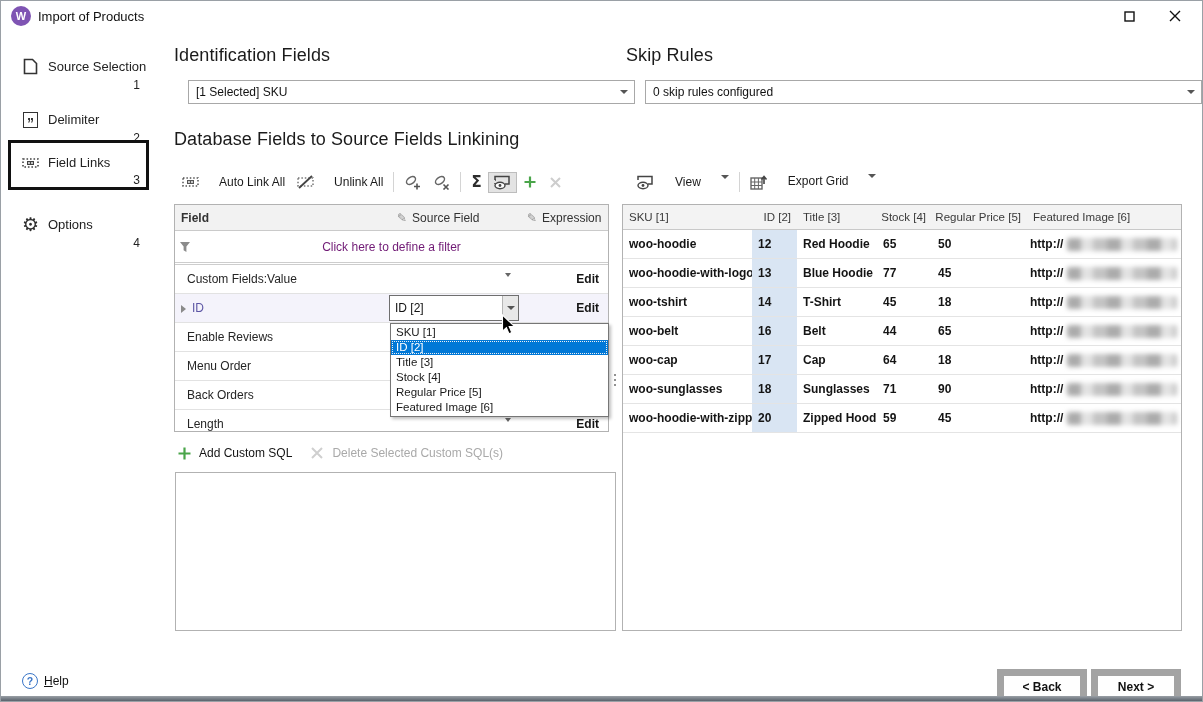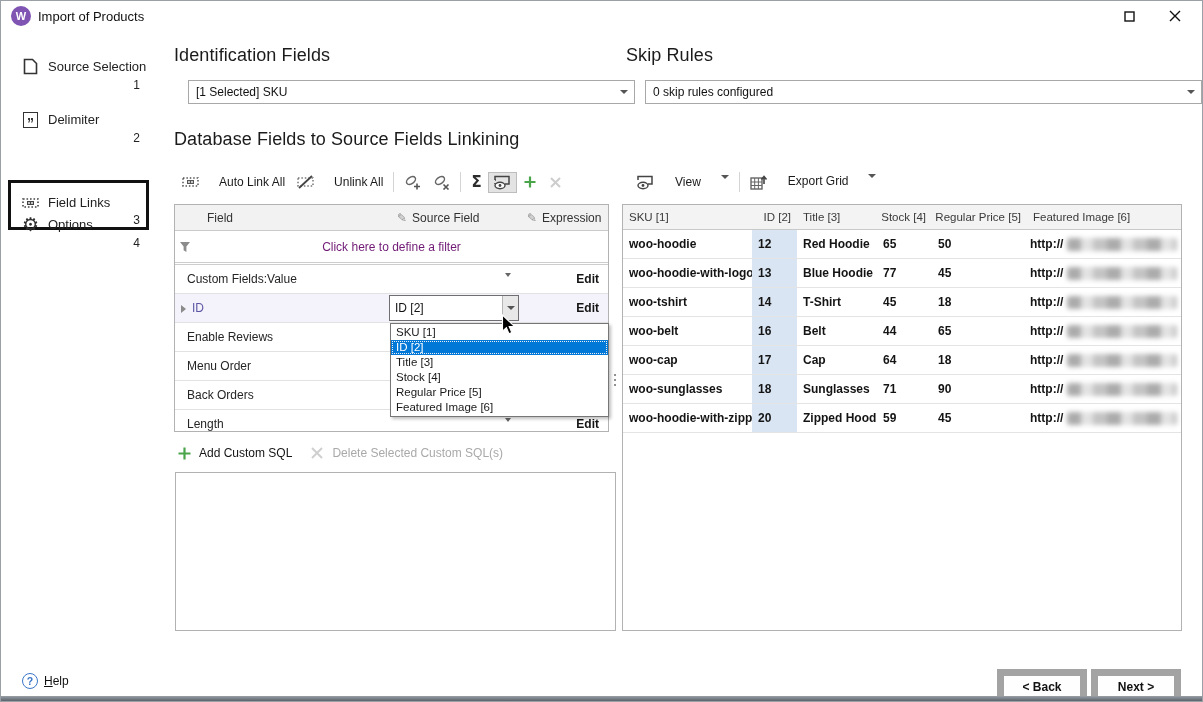--- a/index.html
+++ b/index.html
@@ -14,21 +14,21 @@
   
   .titlebar { position:absolute; left:0; top:0; right:0; height:30px; background:#fff; }
   .app-icon { position:absolute; left:10px; top:5px; width:20px; height:20px; border-radius:50%;
     background:#7f54b3; color:#fff; font-size:11px; font-weight:bold; display:flex; align-items:center; justify-content:center; }
   .win-title { position:absolute; left:37px; top:8px; font-size:13px; color:#111; }
   .win-btn { position:absolute; top:0; width:44px; height:30px; display:flex; align-items:center; justify-content:center; }
   .btn-max { left:1106px; } .btn-close { left:1152px; }
 
   
   .step { position:absolute; left:7px; width:141px; height:50px; border:3px solid transparent; }
-  .step.selected { border-color:#111;margin-top:40px; }
+  .step.selected { border-color:#111; }
   .step-main { display:flex; align-items:center; gap:9px; padding:10px 0 0 11px; }
   .step.selected .step-main { padding-top:11px; }
   .step-label { font-size:13px; color:#222; white-space:nowrap; }
   .step-num { position:absolute; right:6px; top:30px; font-size:12px; color:#222; }
   .step-ico { width:17px; height:17px; display:flex; align-items:center; justify-content:center; flex:0 0 17px; }
   .quote-box { width:15px; height:16px; border:1.6px solid #333; display:flex; align-items:center; justify-content:center;
     font-size:14px; font-weight:bold; color:#333; line-height:8px; padding-top:7px; }
   .gear-glyph { font-size:19px; color:#2e2e2e; line-height:17px; font-family:"DejaVu Sans", sans-serif; }
 
   
@@ -50,21 +50,21 @@
   #toolbar-left { left:175px; } #toolbar-right { left:629px; }
   .tb-item { display:flex; align-items:flex-start; gap:20px; padding:3px 6px; white-space:nowrap; }
   .tb-sep { width:1px; height:20px; background:#d4d4d4; margin:0 4px; }
   .tb-toggle { background:#e3e3e3; border:1px solid #bdbdbd; padding:2px 4px; }
   .icon-svg { display:block; }
   .sigma { font-size:15px; font-weight:bold; color:#2d2d2d; font-family:"DejaVu Sans", sans-serif; }
 
   
   .lgrid { position:absolute; left:173px; top:203px; width:435px; height:228px; border:1px solid #b2b2b2; background:#fff; overflow:hidden; }
   .lgrid-header { height:26px; background:#f2f2f2; border-bottom:1px solid #cacaca; position:relative; font-size:12px; color:#333; }
-  .lh-field { position:absolute; left:32px; top:6px; }
+  .lh-field { position:absolute; left:6px; top:6px;font-weight:bold; }
   .lh-src { position:absolute; left:222px; top:6px; display:flex; gap:5px; align-items:center; }
   .lh-expr { position:absolute; left:352px; top:6px; display:flex; gap:5px; align-items:center; }
   .pencil { color:#8c8c8c; font-size:12px; font-family:"DejaVu Sans", sans-serif; }
   .filter-row { height:34px; border-bottom:3px double #cdcdcd; position:relative; display:flex; align-items:center; justify-content:center; }
   .filter-prompt { color:#701a75; font-size:12px; }
   .funnel { position:absolute; left:4px; top:10px; }
   .lrow { height:29px; border-bottom:1px solid #e2e2e2; position:relative; font-size:12px; display:flex; align-items:center; }
   .lrow .fld { padding-left:12px; color:#252525; }
   .lrow.sel { background:#f4f3fb; }
   .lrow.sel .fld { color:#5c55a4; padding-left:17px; }

